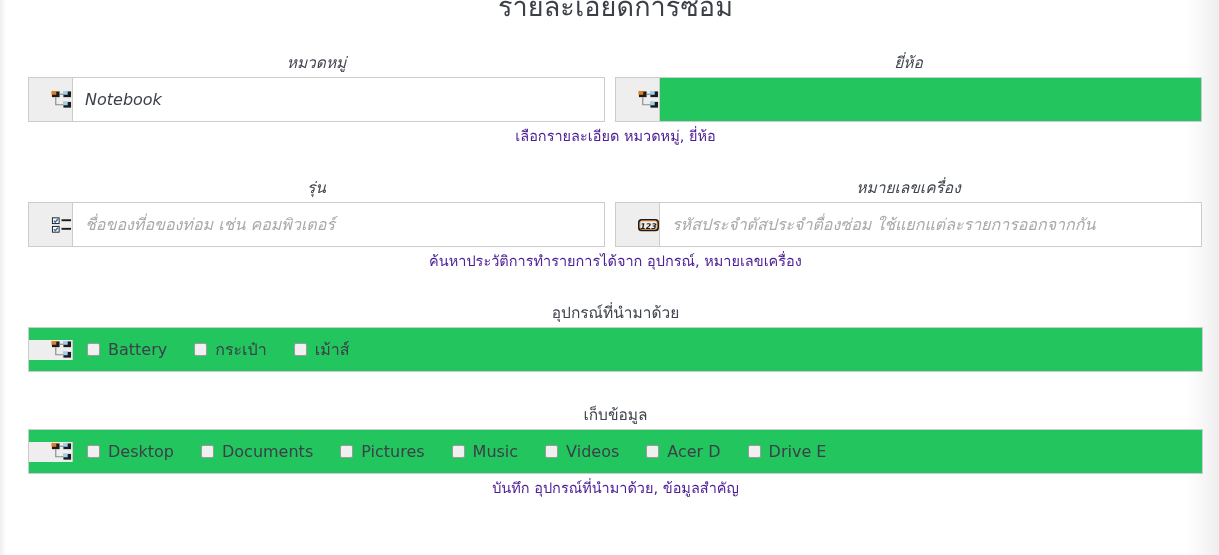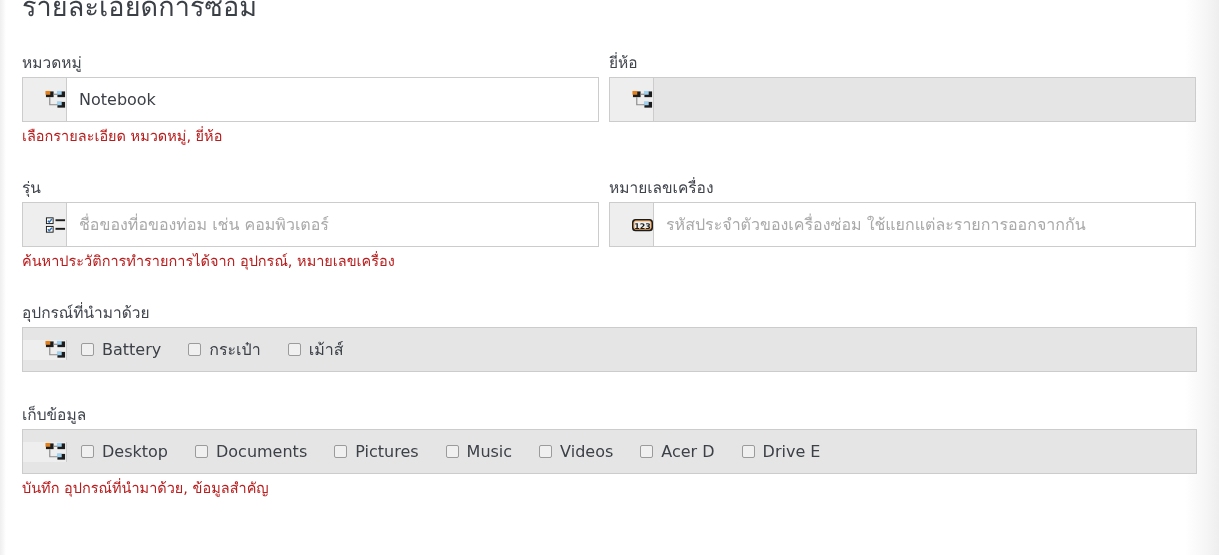--- a/index.html
+++ b/index.html
@@ -20,21 +20,21 @@
   .edge-left {
     position: absolute; left: 0; top: 0; width: 6px; height: 555px;
     background: linear-gradient(to right, #efefef 0%, #f7f7f7 55%, #ffffff 100%);
   }
   .edge-right {
     position: absolute; right: 0; top: 0; width: 34px; height: 555px;
     background: linear-gradient(to left, #eeeeee 0%, #f6f6f6 40%, #ffffff 100%);
   }
   .content {
     position: absolute;
-    left: 22px; top: 0; width: 1175px;
+    left: 28px; top: 0; width: 1175px; text-align: center;
   }
   .page-title {
     font-size: 27px;
     color: #3b3f46;
     font-weight: 400;
     margin: 0;
     padding: 0;
     line-height: 30px;
     position: relative;
     top: -8px;
@@ -42,41 +42,41 @@
   }
   .row2 {
     display: flex;
     gap: 0;
     width: 1175px;
   }
   .col {
     width: 587px;
   }
   .col.right { padding-left: 0; }
-  .col-inner { padding-right: 0; }
+  .col-inner { padding-right: 0; font-style: italic; }
   .col.left .col-inner { padding-right: 10px; }
   .col.right .col-inner { padding-left: 0px; }
 
   .form-group { margin-bottom: 0; }
 
   .ctl-label {
     display: block;
     font-size: 15.5px;
     color: #40454d;
     margin: 0 0 5px 0;
     line-height: 18px;
     font-weight: 400;
   }
   .input-group {
     display: flex;
     align-items: stretch;
     width: 100%;
     height: 45px;
     border: 1px solid #ccc;
-    background: #e5e5e5;
+    background: #22c55e;
   }
   .input-group.wide { width: 100%; }
   .ig-addon {
     width: 44px;
     min-width: 44px;
     background: #eeeeee;
     border-right: 1px solid #ccc;
     display: flex;
     align-items: center;
     justify-content: center;
@@ -90,21 +90,21 @@
     font-size: 16px;
     color: #3c4047;
     background: #fff;
     overflow: hidden;
     white-space: nowrap;
   }
   .ig-field.placeholder { color: #a9a9a9; }
   .help-text {
     display: block;
     font-size: 14.5px;
-    color: #b91c1c;
+    color: #4c1d95;
     margin: 6px 0 0 0;
     line-height: 17px;
   }
   .spacer-md { height: 24px; }
   .spacer-lg { height: 34px; }
 
   
   .cb-row {
     display: flex;
     align-items: center;
@@ -235,21 +235,21 @@
           <div class="form-group">
             <label class="ctl-label">หมายเลขเครื่อง</label>
             <div class="input-group">
               <span class="ig-addon">
                 <svg class="ico" width="24" height="18" viewBox="0 0 24 18" xmlns="http://www.w3.org/2000/svg">
                   <rect x="1" y="3" width="22" height="12" rx="3" ry="3" fill="none" stroke="#1c1c1c" stroke-width="2"></rect>
                   <rect x="2.2" y="4.2" width="19.6" height="9.6" rx="2.2" ry="2.2" fill="none" stroke="#e2801e" stroke-width="1"></rect>
                   <text x="12" y="13" font-family="DejaVu Sans, sans-serif" font-size="9" font-weight="bold" fill="#1c1c1c" text-anchor="middle">123</text>
                 </svg>
               </span>
-              <span class="ig-field placeholder">รหัสประจำตัวของเครื่องซ่อม ใช้แยกแต่ละรายการออกจากกัน</span>
+              <span class="ig-field placeholder">รหัสประจำตัสประจำตื่องซ่อม ใช้แยกแต่ละรายการออกจากกัน</span>
             </div>
           </div>
         </div>
       </div>
     </div>
 
     <span class="help-text">ค้นหาประวัติการทำรายการได้จาก อุปกรณ์, หมายเลขเครื่อง</span>
 
     <div class="spacer-lg"></div>
 

